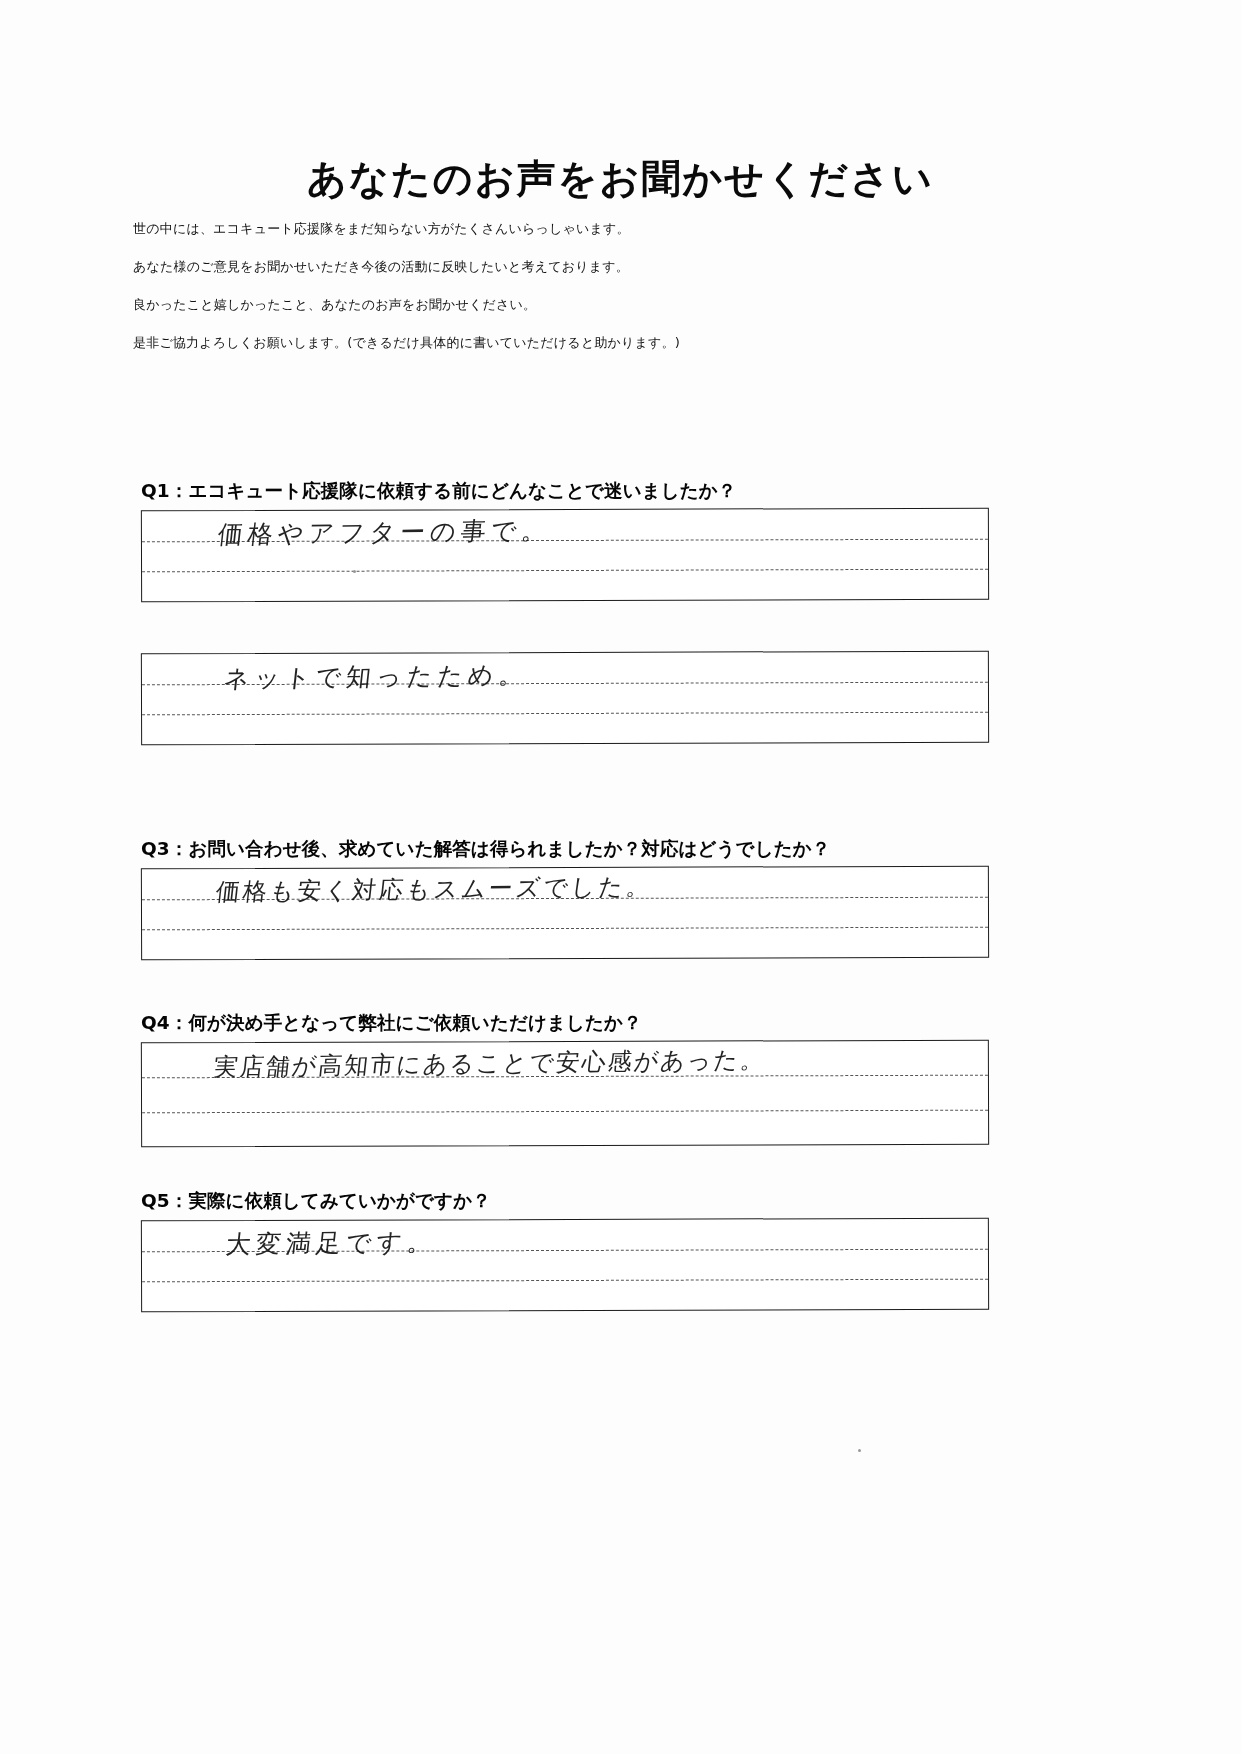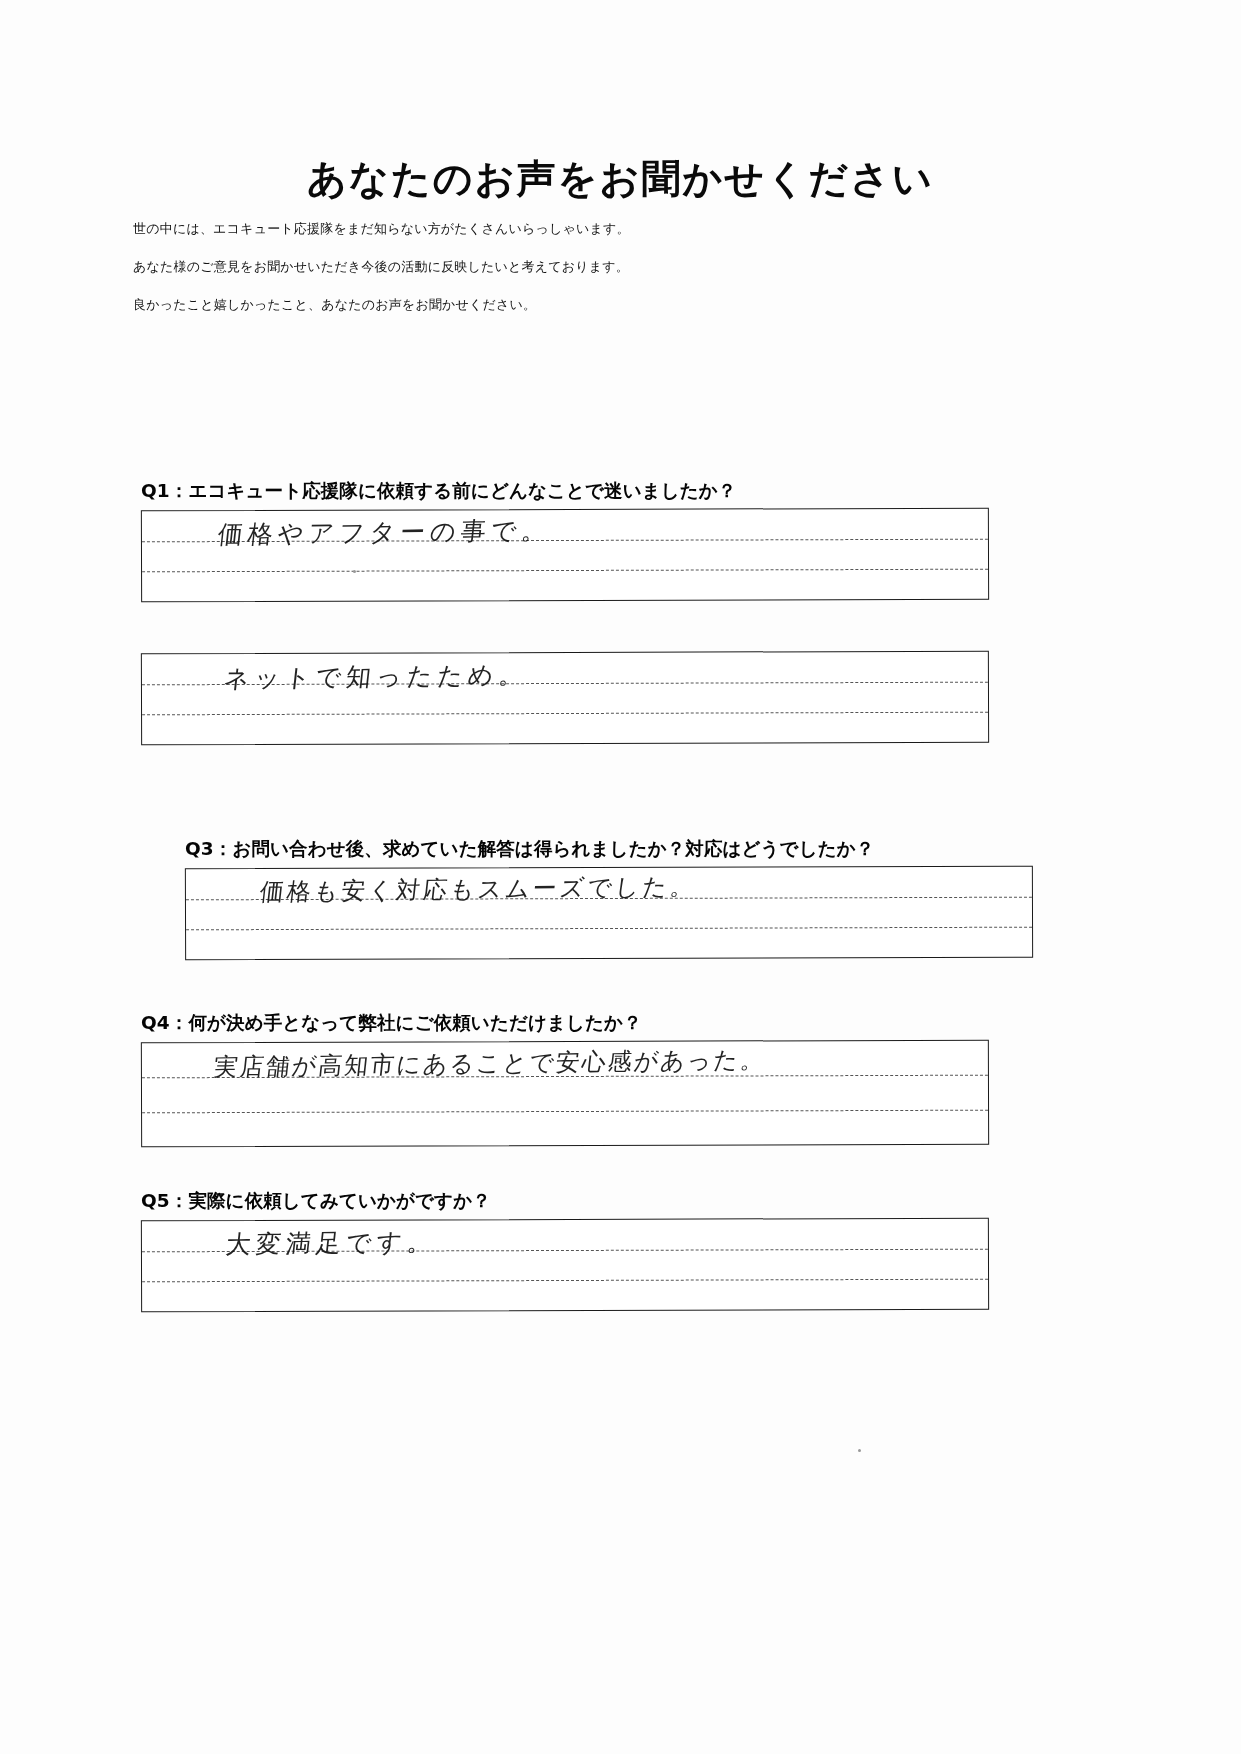--- a/index.html
+++ b/index.html
@@ -109,21 +109,21 @@
 
   
   #q1 { top: 478px; }
   #q1 .answer-box { height: 92px; }
   #q1 .hand { left: 76px; top: 7px; }
 
   #q2 { top: 652px; }
   #q2 .answer-box { height: 92px; }
   #q2 .hand { left: 82px; top: 8px; }
 
-  #q3 { top: 836px; margin-left: 44px; }
+  #q3 { top: 836px; }
   #q3 .answer-box { height: 92px; }
   #q3 .hand { left: 74px; top: 7px; font-size: 24px; letter-spacing: 3px; }
 
   #q4 { top: 1010px; }
   #q4 .answer-box { height: 105px; }
   #q4 .hand { left: 72px; top: 8px; font-size: 24px; letter-spacing: 2px; }
 
   #q5 { top: 1188px; }
   #q5 .answer-box { height: 92px; }
   #q5 .hand { left: 84px; top: 7px; }
@@ -144,20 +144,21 @@
 
 <div class="page">
   <div class="sheet">
 
     <div class="title">あなたのお声をお聞かせください</div>
 
     <div class="intro">
       <div class="intro-line">世の中には、エコキュート応援隊をまだ知らない方がたくさんいらっしゃいます。</div>
       <div class="intro-line">あなた様のご意見をお聞かせいただき今後の活動に反映したいと考えております。</div>
       <div class="intro-line">良かったこと嬉しかったこと、あなたのお声をお聞かせください。</div>
+      <div class="intro-line">是非ご協力よろしくお願いします。(できるだけ具体的に書いていただけると助かります。)</div>
     </div>
 
     <div class="qblock" id="q1">
       <div class="qhead">Q1：エコキュート応援隊に依頼する前にどんなことで迷いましたか？</div>
       <div class="answer-box">
         <div class="rule r1"></div>
         <div class="rule r2"></div>
         <div class="hand">価格やアフターの事で。</div>
       </div>
     </div>

